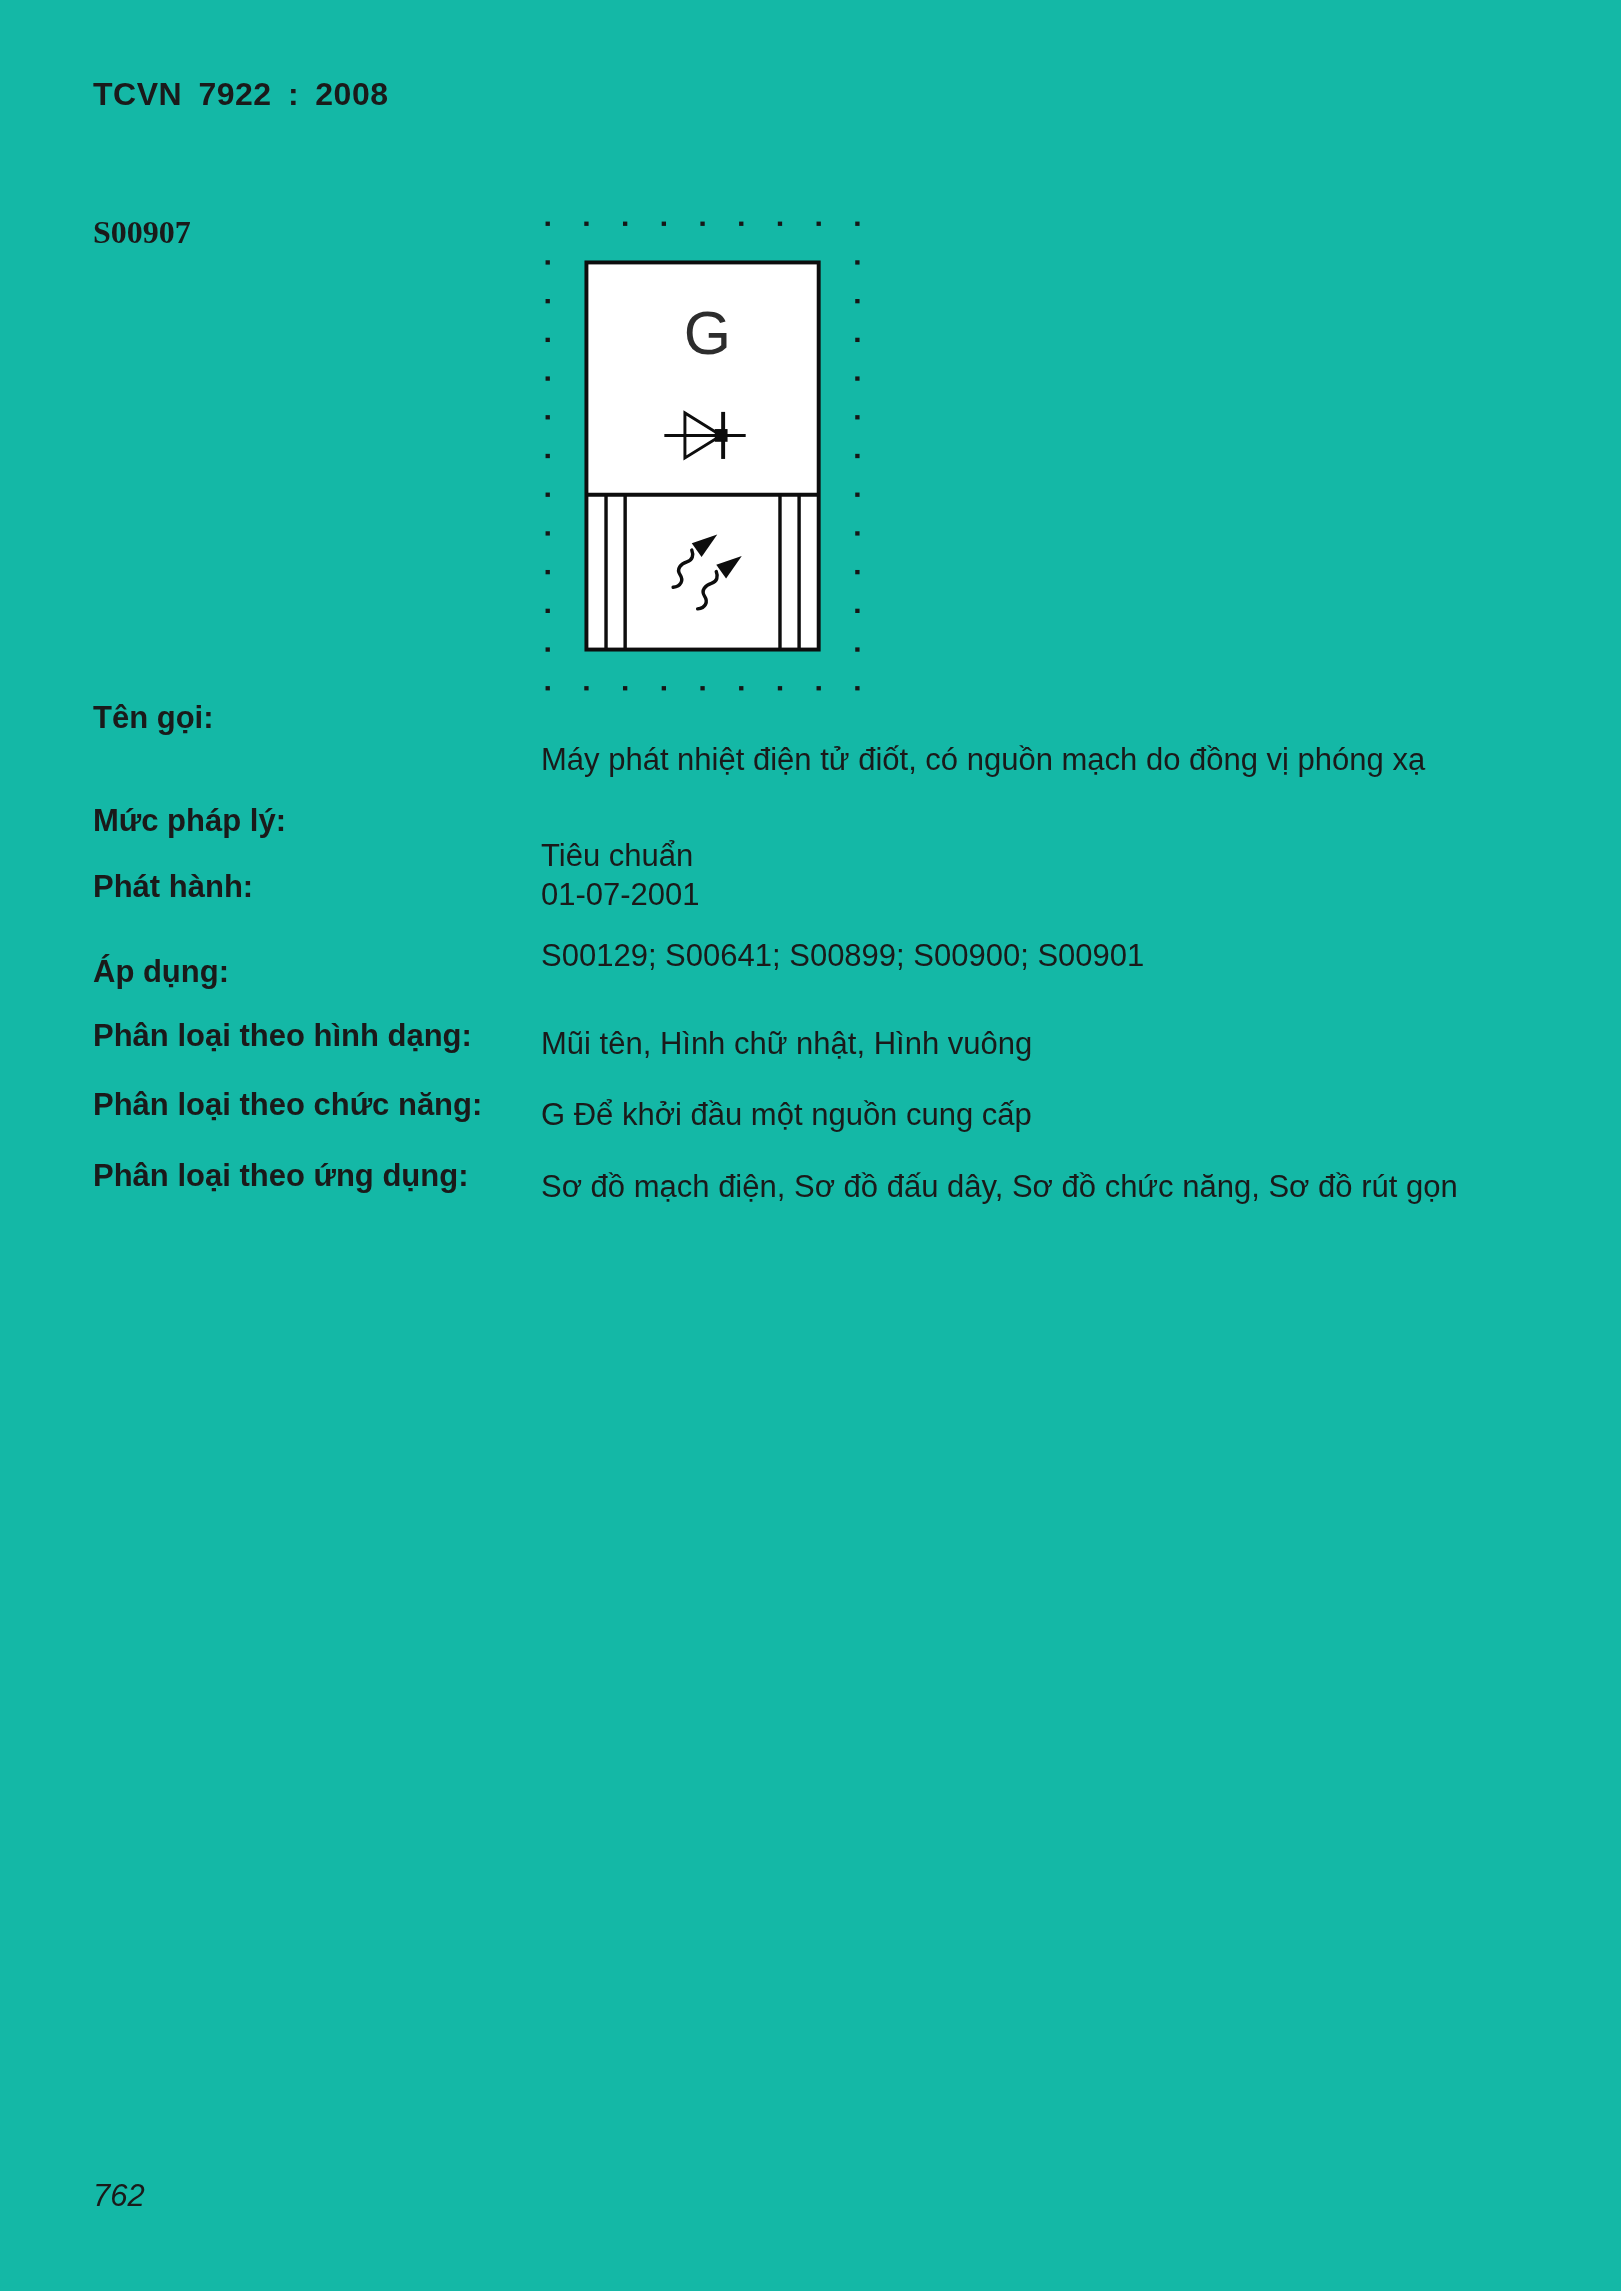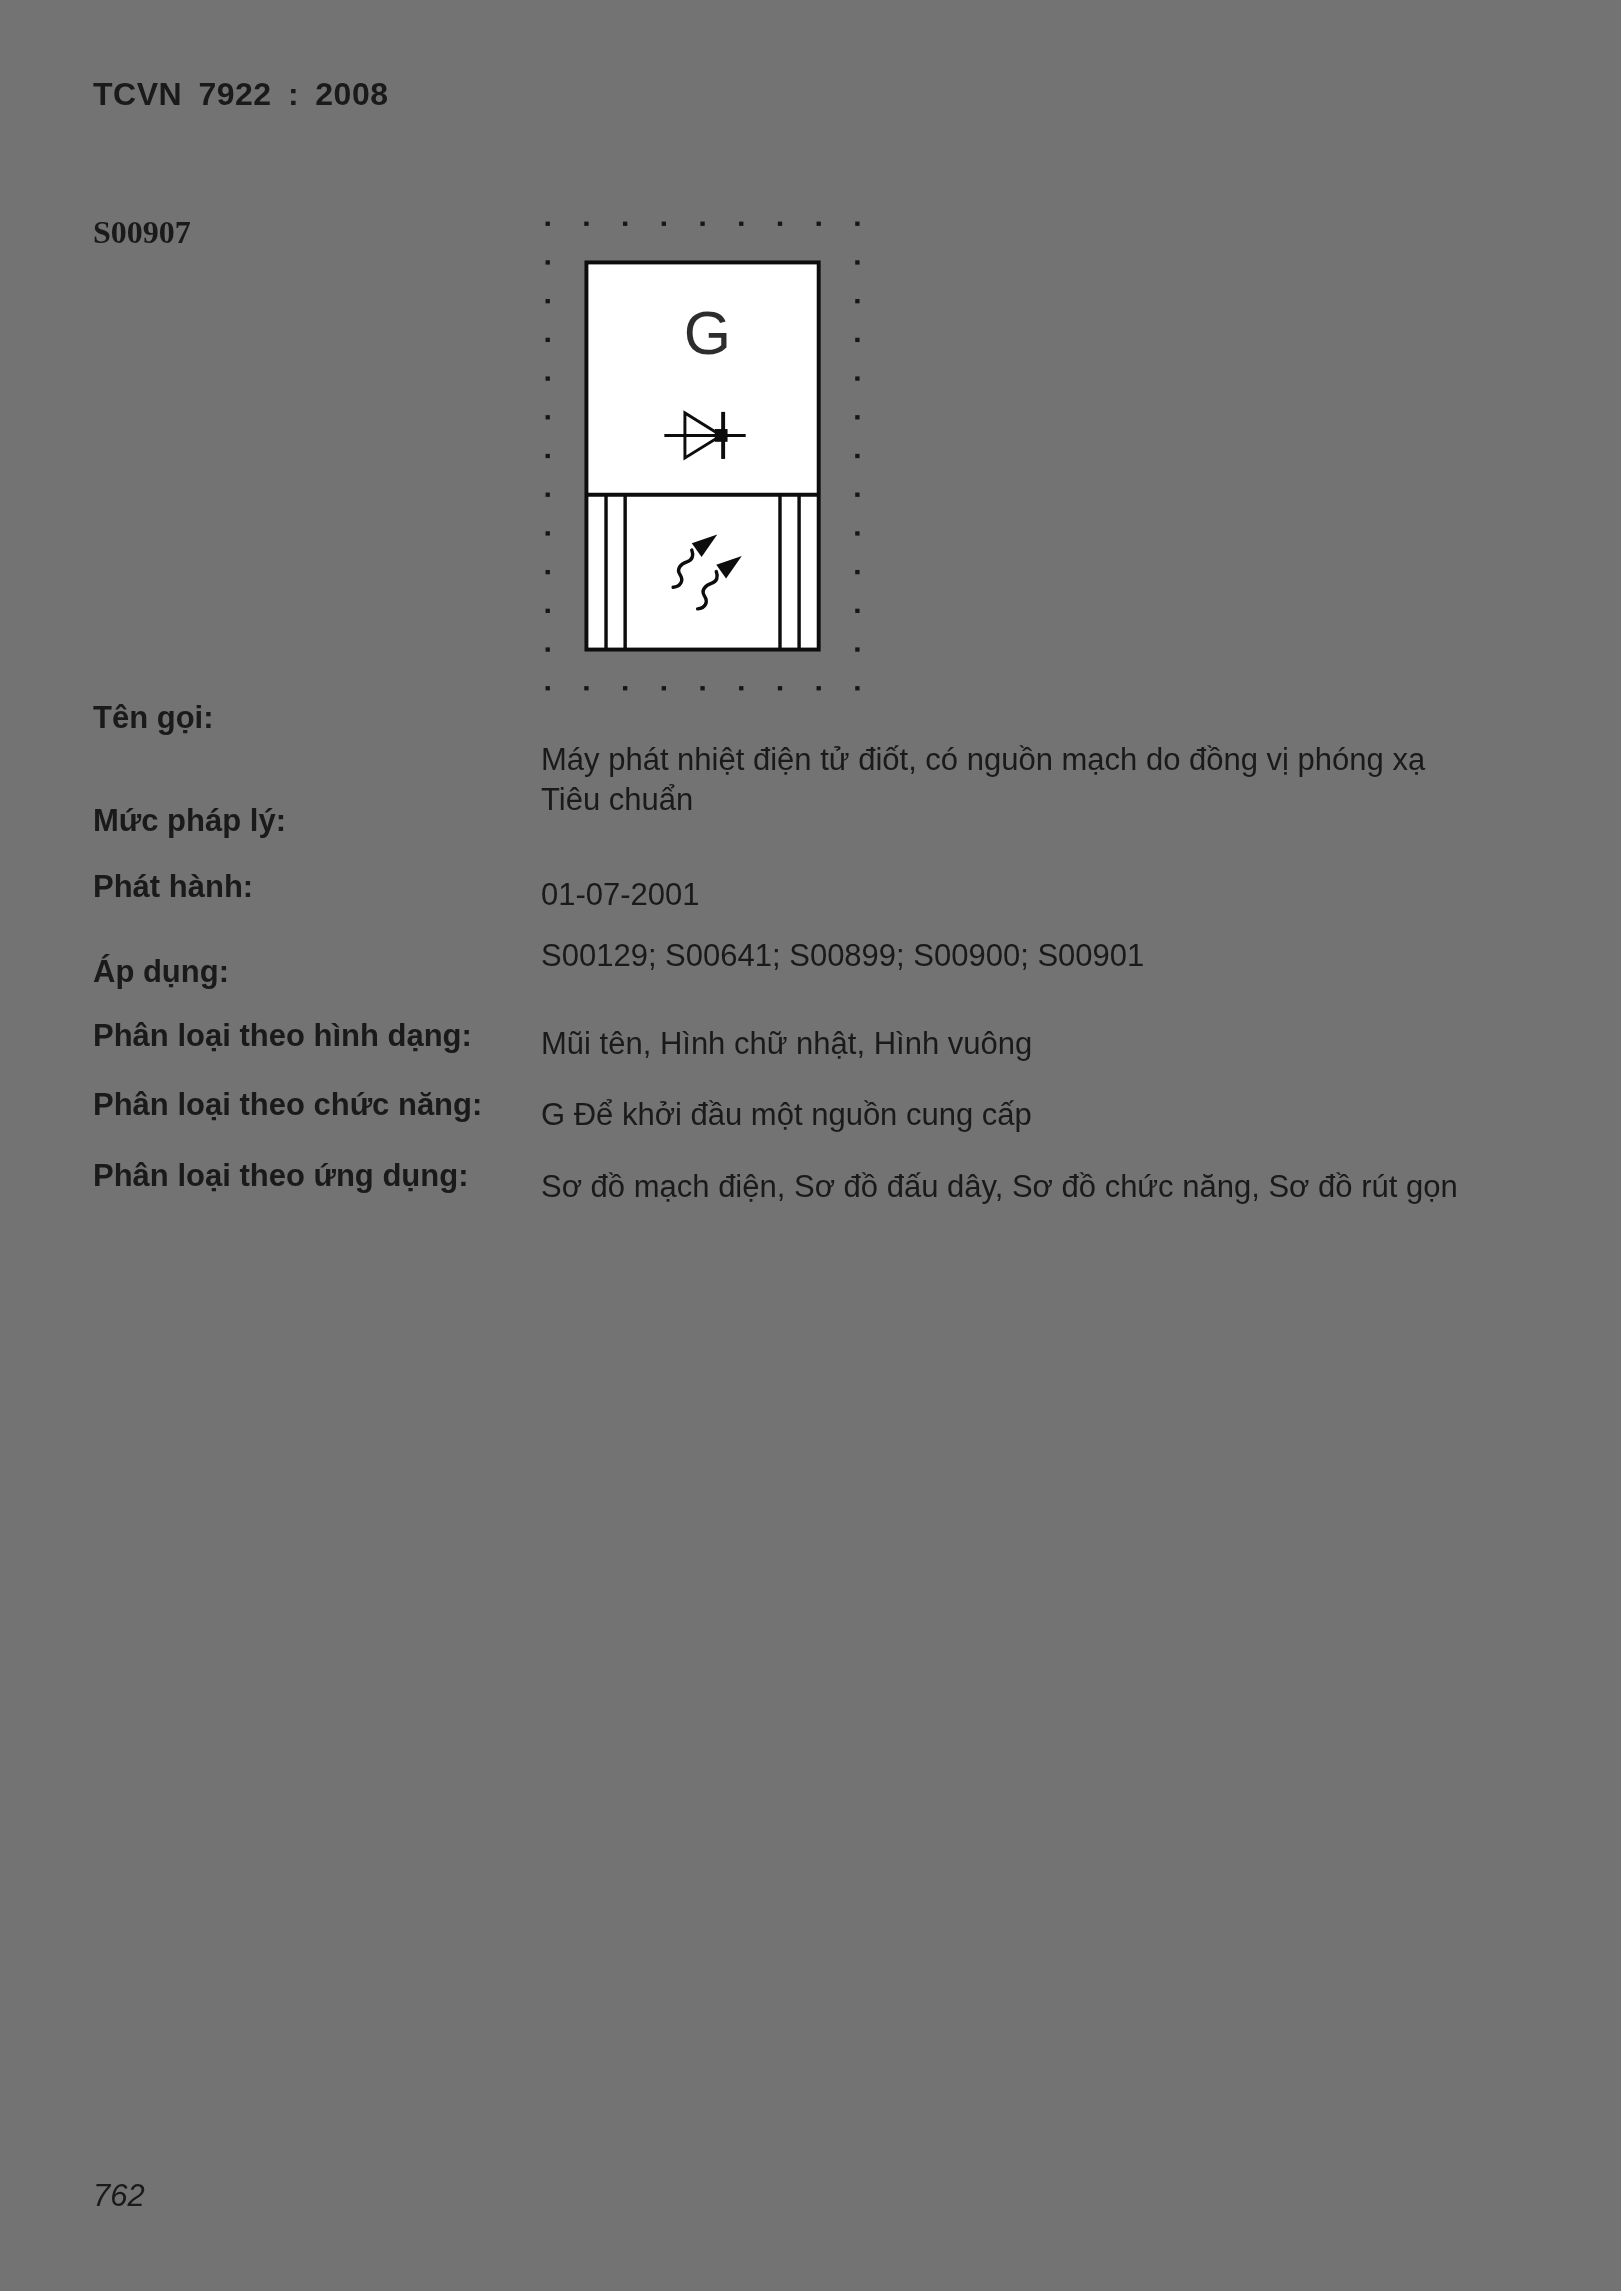--- a/index.html
+++ b/index.html
@@ -1,17 +1,17 @@
 <!DOCTYPE html>
 <html><head>
 <meta charset="utf-8">
 <style>
   html,body{margin:0;padding:0;background:#e8e8e8;}
   .page{
-    position:relative;width:1621px;height:2292px;background:#737373;
+    position:relative;width:1621px;height:2292px;background:#14b8a6;
     font-family:"Liberation Sans",sans-serif;color:#1a1a1a;overflow:hidden;
   }
   .hdr{position:absolute;left:93px;top:76px;font-size:32px;font-weight:bold;word-spacing:6.9px;letter-spacing:0.5px;}
   .symid{position:absolute;left:93px;top:214px;font-size:32px;font-weight:bold;font-family:Liberation Serif, serif;}
   .flabel{position:absolute;left:93px;font-size:31px;font-weight:bold;white-space:nowrap;}
   .fvalue{position:absolute;left:541px;font-size:31px;white-space:nowrap;}
   .pgnum{position:absolute;left:93px;top:2178px;font-size:31px;font-style:italic;}
   svg.symbol{position:absolute;left:534px;top:206px;}
 </style>
 </head>
@@ -97,21 +97,21 @@
       <use href="#radArrow" transform="translate(712,567)"></use>
     </g>
   </svg>
 
   <div>
     <div class="flabel" style="top:700px">Tên gọi:</div>
     <div class="fvalue" style="top:742px">Máy phát nhiệt điện tử điốt, có nguồn mạch do đồng vị phóng xạ</div>
   </div>
   <div>
     <div class="flabel" style="top:803px">Mức pháp lý:</div>
-    <div class="fvalue" style="top:782px">Tiêu chuẩn</div>
+    <div class="fvalue" style="top:838px">Tiêu chuẩn</div>
   </div>
   <div>
     <div class="flabel" style="top:869px">Phát hành:</div>
     <div class="fvalue" style="top:877px">01-07-2001</div>
   </div>
   <div>
     <div class="flabel" style="top:954px">Áp dụng:</div>
     <div class="fvalue" style="top:938px">S00129; S00641; S00899; S00900; S00901</div>
   </div>
   <div>

